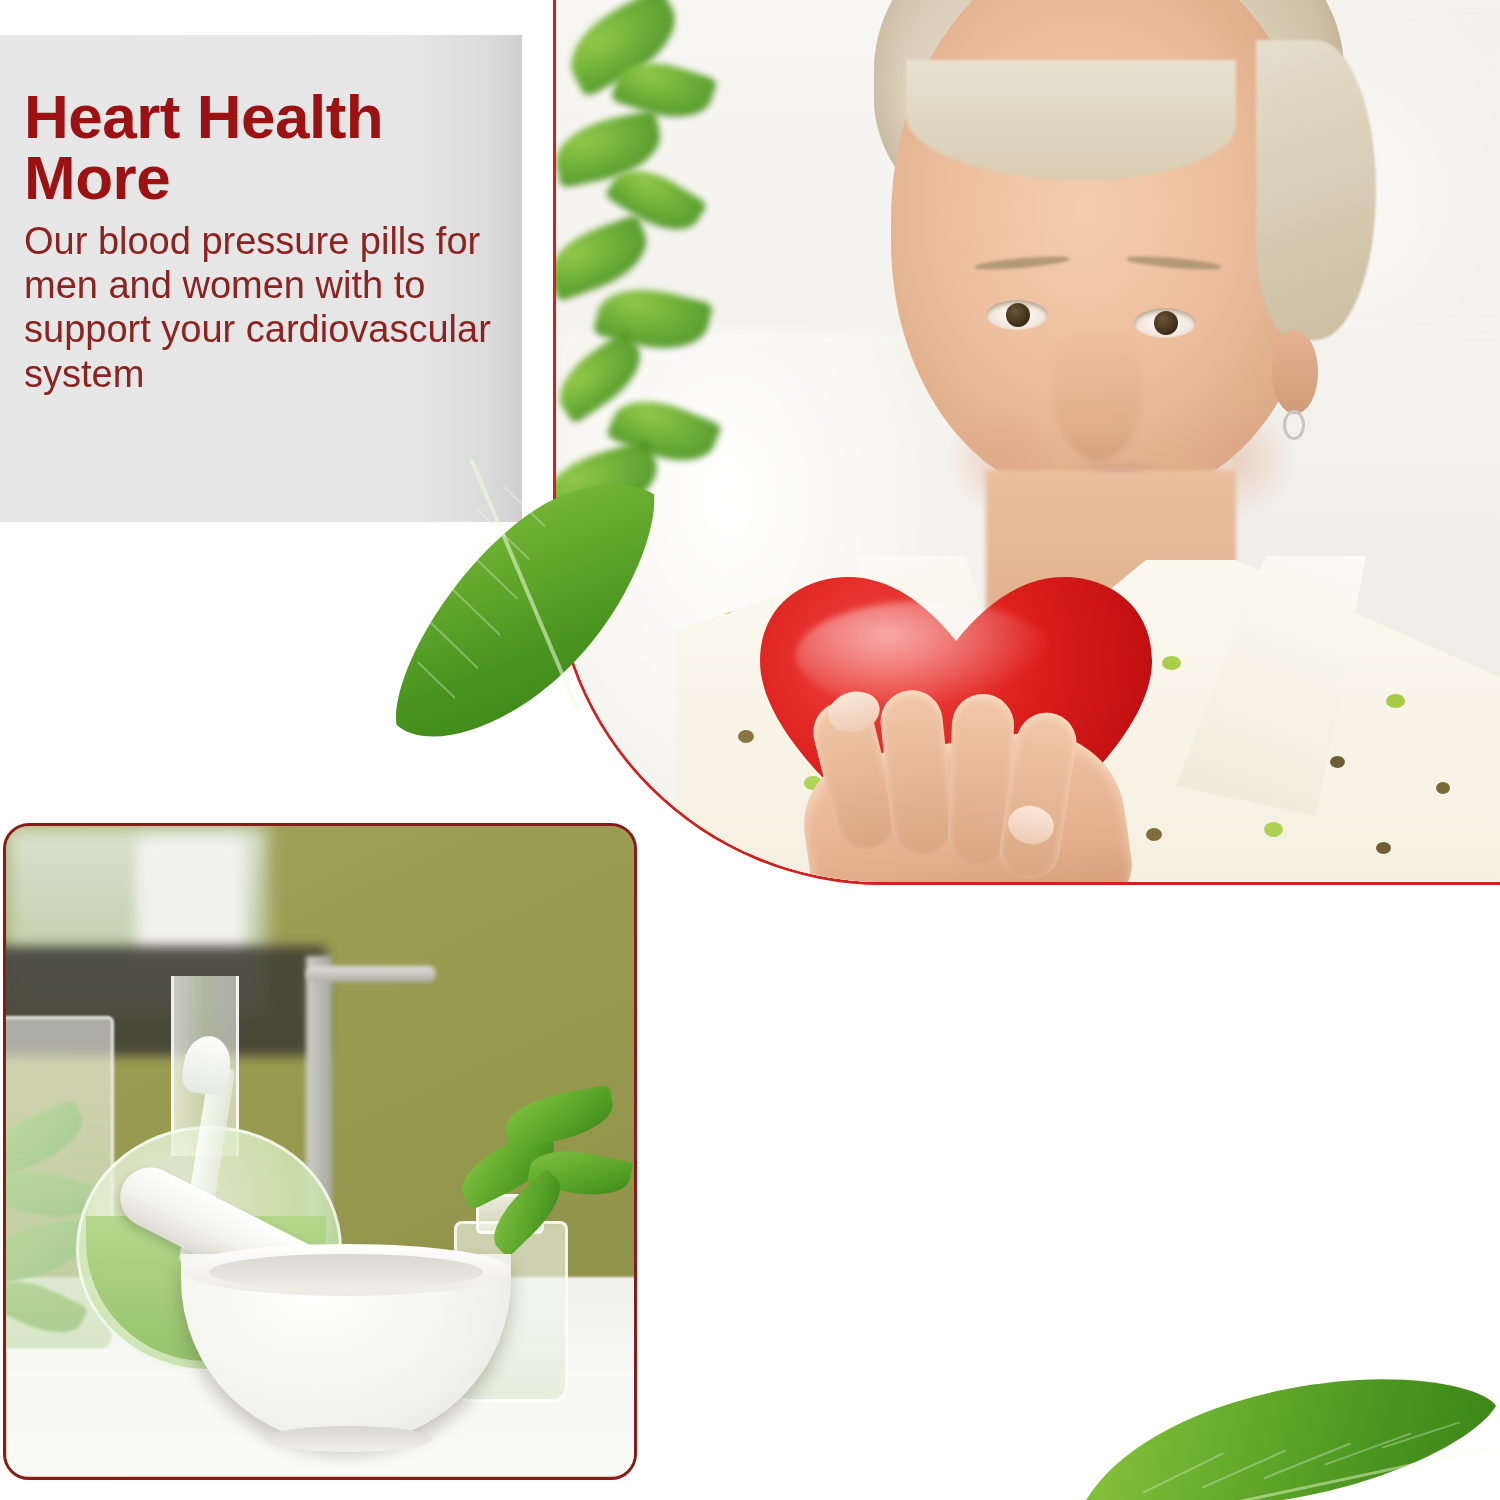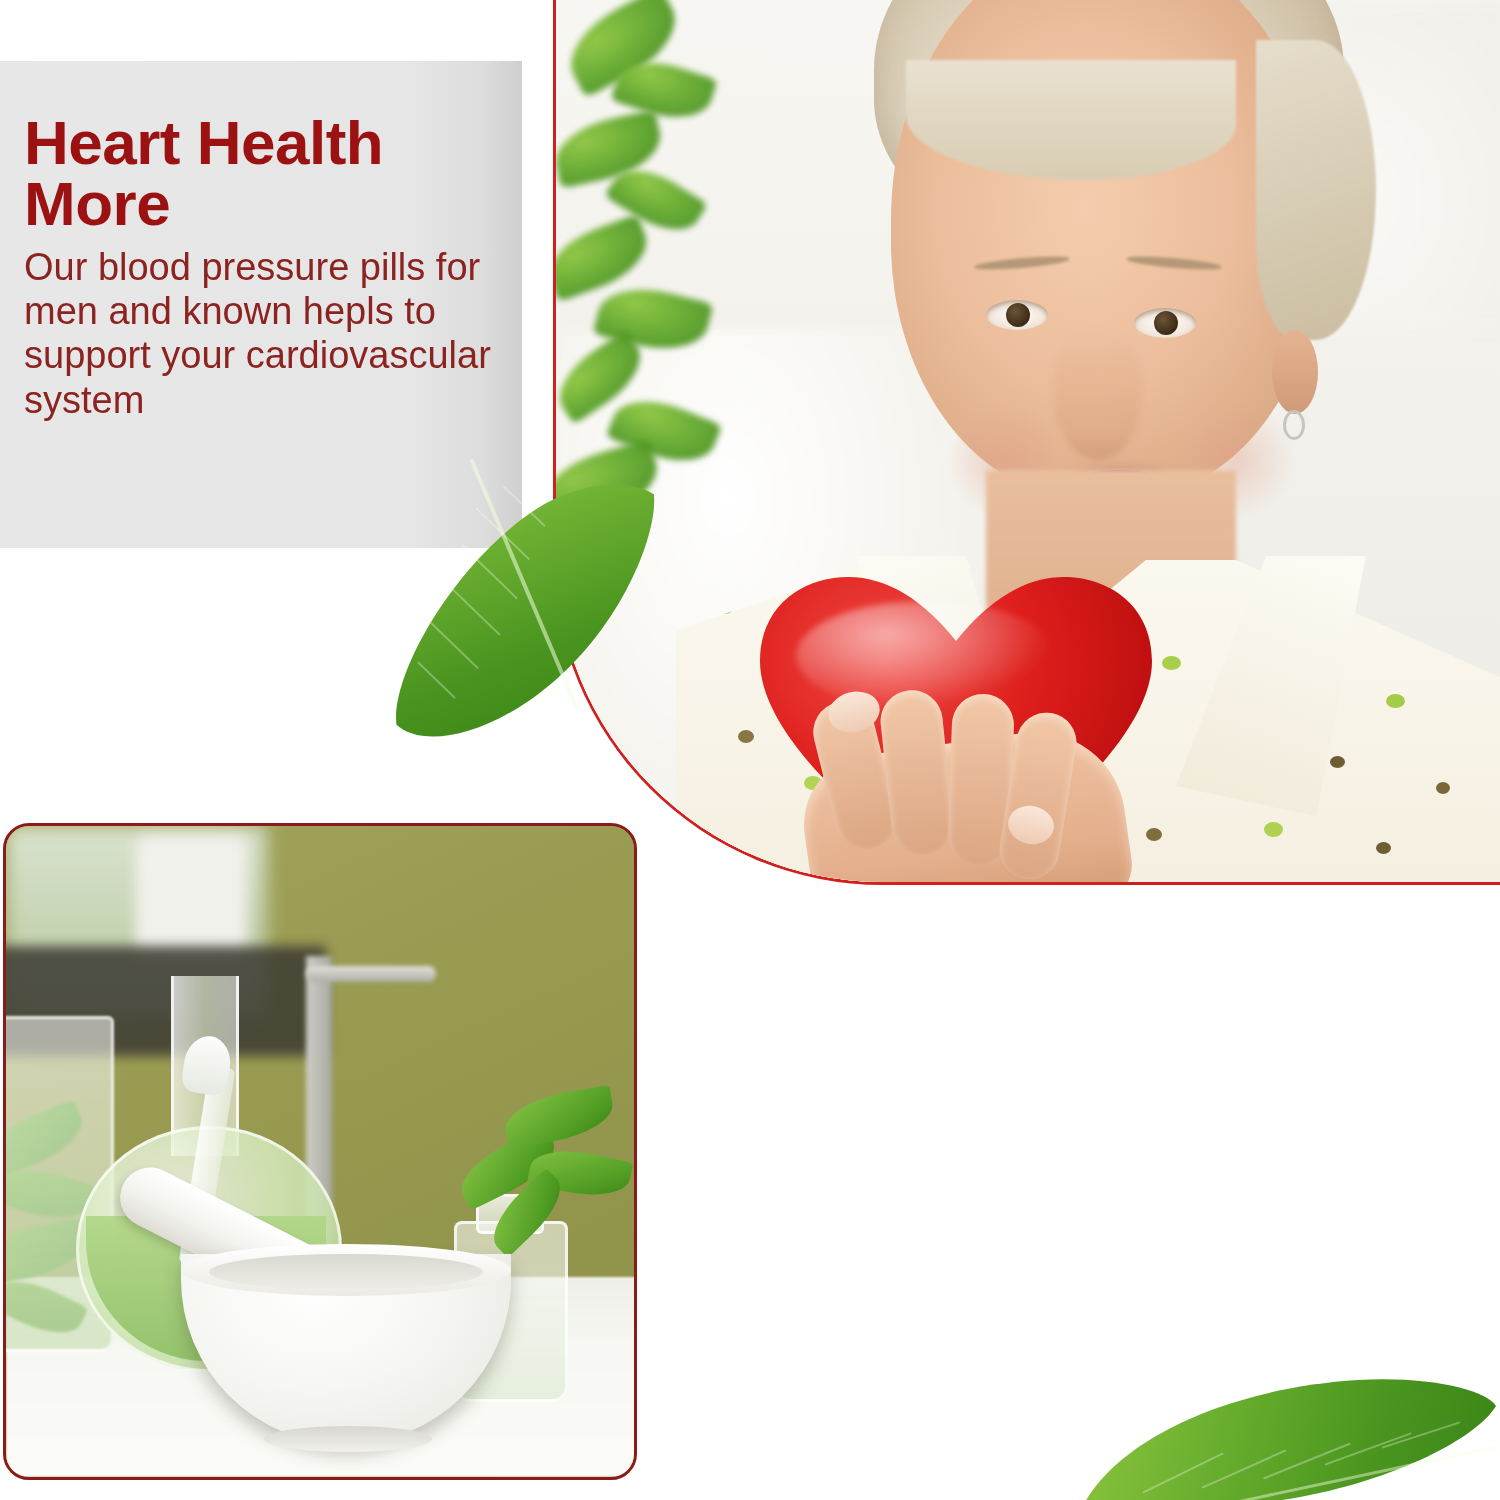--- a/index.html
+++ b/index.html
@@ -113,21 +113,21 @@
     border-radius:70px 90px 40px 40px;transform:rotate(-8deg);
     box-shadow:inset 0 6px 14px rgba(255,235,220,.6);}
   .finger{position:absolute;border-radius:40px;background:linear-gradient(180deg,#f2c8a8,#dba683);
     box-shadow:inset 0 4px 8px rgba(255,240,225,.55);}
   .nail{position:absolute;border-radius:50%;background:linear-gradient(180deg,#fbe7d8,#edcbb4);}
 
   
   .panel-tl{
     position:absolute;left:0;top:35px;width:522px;height:487px;
     background:linear-gradient(90deg,#e7e7e7 0%,#e6e6e6 78%,#dcdcdc 93%,#cfcfcf 100%);
-    padding:52px 26px 0 24px;box-sizing:border-box;margin-top:26px;
+    padding:52px 26px 0 24px;box-sizing:border-box;
   }
   .h-tl{font-size:62px;line-height:.98;font-weight:bold;color:#9c1212;
         letter-spacing:-.5px;margin:0 0 10px 0;}
   .p-tl{font-size:38px;line-height:1.17;color:#8c2320;margin:0;}
 
   
   .photo-bl{
     position:absolute;left:3px;top:823px;width:634px;height:657px;
     border:3px solid #8b1a1a;border-radius:26px;overflow:hidden;
     background:#97994f;box-sizing:border-box;
@@ -301,21 +301,21 @@
     <span class="finger" style="left:452px;top:712px;width:60px;height:168px;transform:rotate(9deg);"></span>
     <span class="nail" style="left:272px;top:692px;width:52px;height:40px;transform:rotate(-14deg);"></span>
     <span class="nail" style="left:452px;top:806px;width:46px;height:38px;transform:rotate(12deg);"></span>
   </div>
 
   <div class="panel-tl">
     <h1 class="h-tl">
       <span>Heart Health</span><br>
       <span>More</span>
     </h1>
-    <p class="p-tl">Our blood pressure pills for men and known hepls to support your cardiovascular system</p>
+    <p class="p-tl">Our blood pressure pills for men and women with to support your cardiovascular system</p>
   </div>
 
   <div class="leaf-mid">
     <div class="leaf-body"></div>
     <div class="midrib"></div>
     <span class="vein" style="left:40px;top:80px;width:74px;transform:rotate(30deg);"></span>
     <span class="vein" style="left:34px;top:120px;width:78px;transform:rotate(30deg);"></span>
     <span class="vein" style="left:28px;top:160px;width:76px;transform:rotate(30deg);"></span>
     <span class="vein" style="left:24px;top:200px;width:66px;transform:rotate(30deg);"></span>
     <span class="vein" style="left:22px;top:238px;width:52px;transform:rotate(30deg);"></span>

